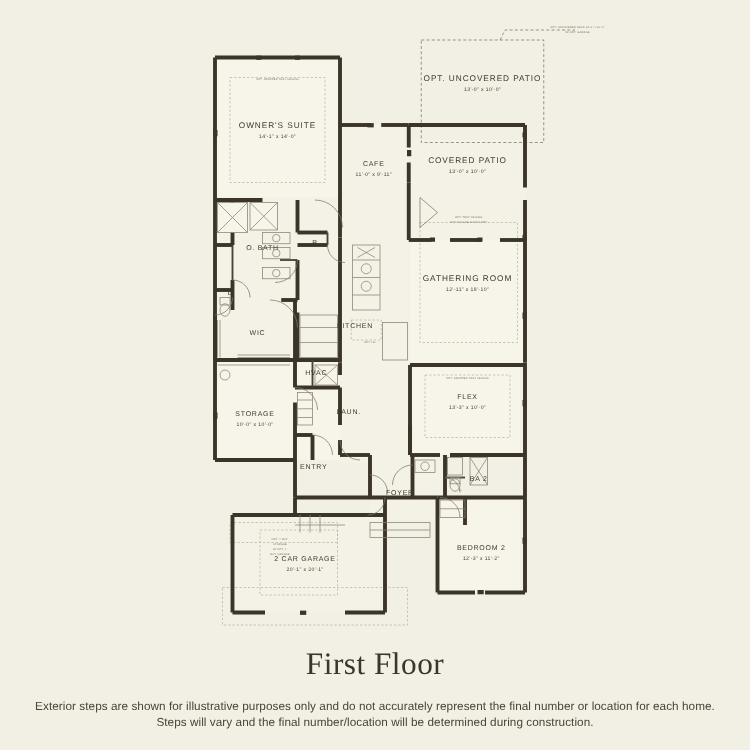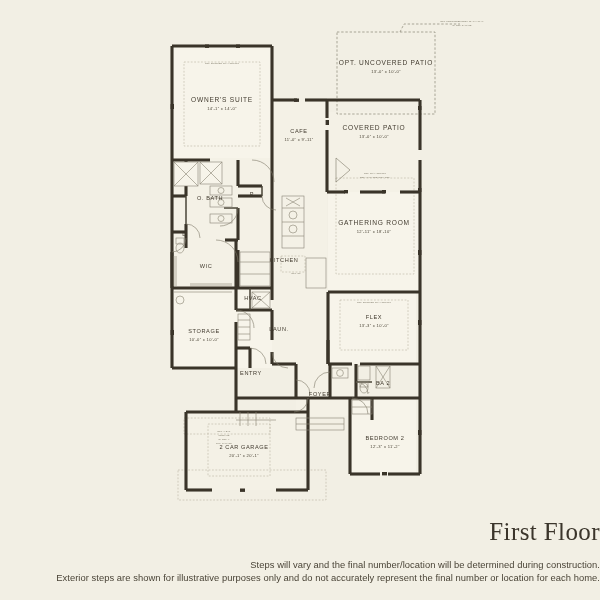--- a/index.html
+++ b/index.html
@@ -8,21 +8,21 @@
     background:#f2efe4;
     font-family:"Liberation Sans", sans-serif;
     overflow:hidden;
     position:relative;
   }
   #plan-wrap{
     position:absolute;left:0;top:0;width:600px;height:520px;
   }
   svg.plan{position:absolute;left:0;top:0;}
   .caption-block{
-    position:absolute;left:0;top:518px;width:600px;text-align:right;
+    position:absolute;left:0;top:518px;width:600px;text-align:center;
   }
   #floor-title{
     font-family:"Liberation Serif", serif;
     font-size:25px;color:#3b352b;letter-spacing:.4px;
     margin:0 0 12px 0;font-weight:400;
   }
   .legal-line{
     font-family:"Liberation Sans", sans-serif;
     font-size:9.4px;color:#4a4437;line-height:13.2px;
     margin:0;letter-spacing:.05px;
@@ -393,15 +393,15 @@
       <text class="note-xs" x="224" y="440">W/ OPT. 4'</text>
       <text class="note-xs" x="224" y="444">EXT. GARAGE</text>
     </g>
 
   </g>
 </svg>
 </div>
 
 <div class="caption-block">
   <h1 id="floor-title">First Floor</h1>
+  <p class="legal-line">Exterior steps are shown for illustrative purposes only and do not accurately represent the final number or location for each home.</p>
   <p class="legal-line">Steps will vary and the final number/location will be determined during construction.</p>
-  <p class="legal-line">Exterior steps are shown for illustrative purposes only and do not accurately represent the final number or location for each home.</p>
 </div>
 
 </body></html>

